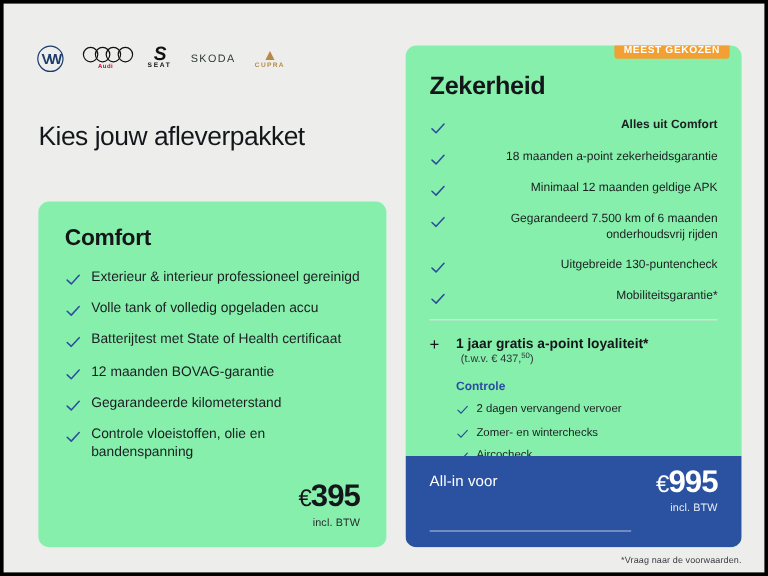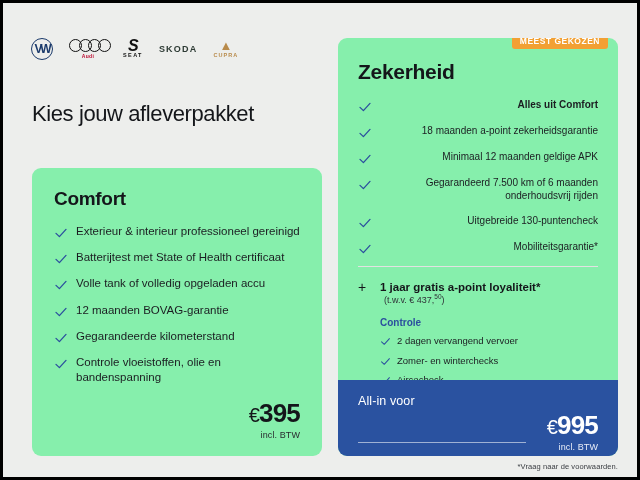--- a/index.html
+++ b/index.html
@@ -82,21 +82,21 @@
   }
   .seat-word {
     font-size: 5.5px;
     font-weight: 700;
     letter-spacing: 1.4px;
     color: #111;
     margin-top: 1px;
   }
   .skoda-word {
     font-size: 9px;
-    font-weight: 700;
+    font-weight: 400;
     letter-spacing: 1.2px;
     color: #2e3b35;
   }
   .cupra-mark {
     font-size: 13px;
     color: #b88a4a;
     line-height: 11px;
     font-weight: 700;
   }
   .cupra-word {
@@ -306,21 +306,20 @@
   }
   .blue-price {
     position: absolute;
     right: 0;
     top: 8px;
     text-align: right;
   }
   .blue-price .price {
     color: #fff;
     font-size: 26px;
-    margin-top: 24px;
   }
   .blue-price .price-sub { color: #e8edf7; }
   .blue-rule {
     position: absolute;
     left: 0;
     right: 72px;
     bottom: 13px;
     height: 1px;
     background: rgba(255,255,255,.55);
   }
@@ -380,29 +379,29 @@
               </svg>
             </span>
             <span class="li-text">Exterieur &amp; interieur professioneel gereinigd</span>
           </li>
           <li>
             <span class="tick">
               <svg width="14" height="14" viewBox="0 0 14 14" fill="none">
                 <path d="M2 7.4 L5.4 10.6 L12 3.4" stroke="#2b4f9e" stroke-width="1.3" stroke-linecap="round" stroke-linejoin="round"></path>
               </svg>
             </span>
-            <span class="li-text">Batterijtest met State of Health certificaat</span>
+            <span class="li-text">Volle tank of volledig opgeladen accu</span>
           </li>
           <li>
             <span class="tick">
               <svg width="14" height="14" viewBox="0 0 14 14" fill="none">
                 <path d="M2 7.4 L5.4 10.6 L12 3.4" stroke="#2b4f9e" stroke-width="1.3" stroke-linecap="round" stroke-linejoin="round"></path>
               </svg>
             </span>
-            <span class="li-text">Volle tank of volledig opgeladen accu</span>
+            <span class="li-text">Batterijtest met State of Health certificaat</span>
           </li>
           <li>
             <span class="tick">
               <svg width="14" height="14" viewBox="0 0 14 14" fill="none">
                 <path d="M2 7.4 L5.4 10.6 L12 3.4" stroke="#2b4f9e" stroke-width="1.3" stroke-linecap="round" stroke-linejoin="round"></path>
               </svg>
             </span>
             <span class="li-text">12 maanden BOVAG-garantie</span>
           </li>
           <li>

